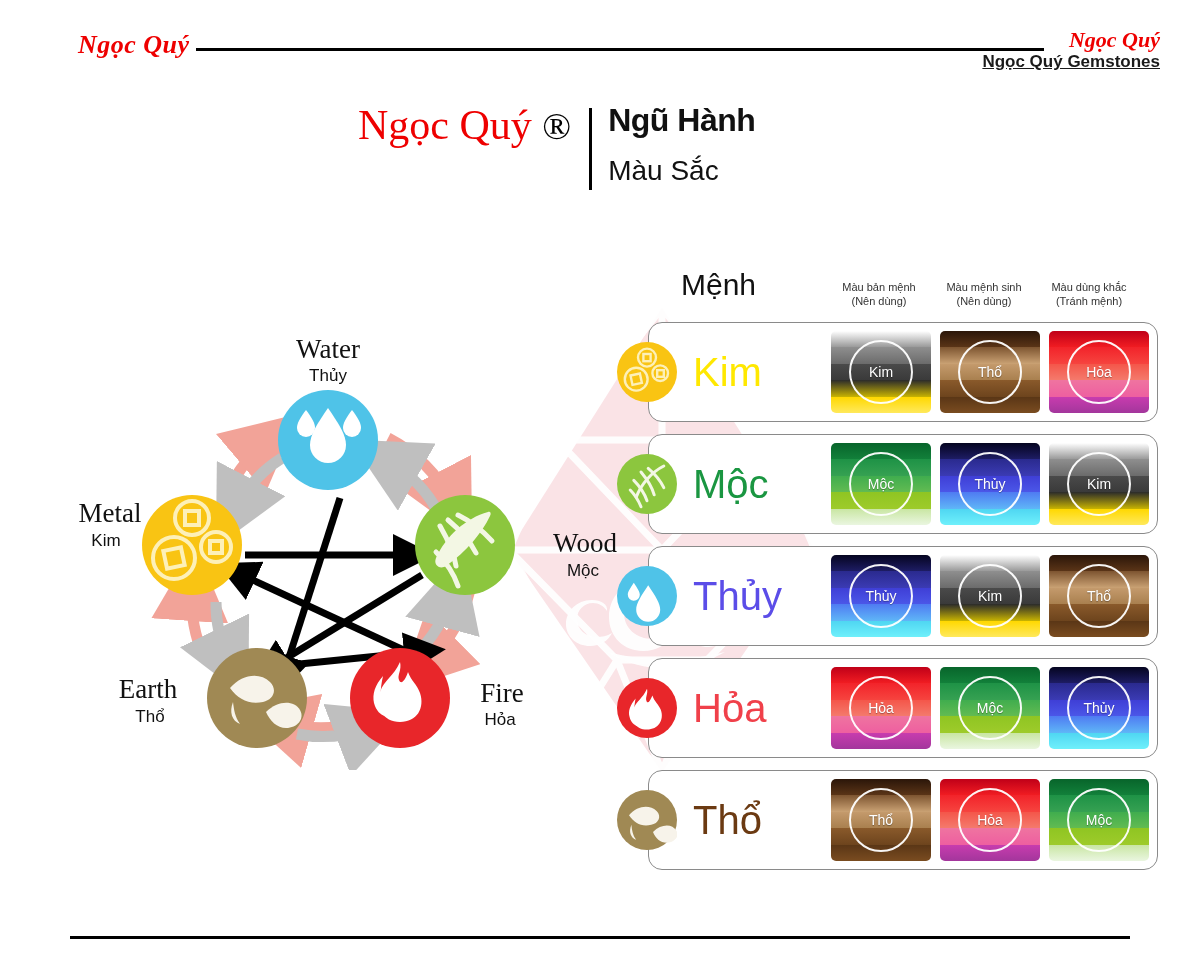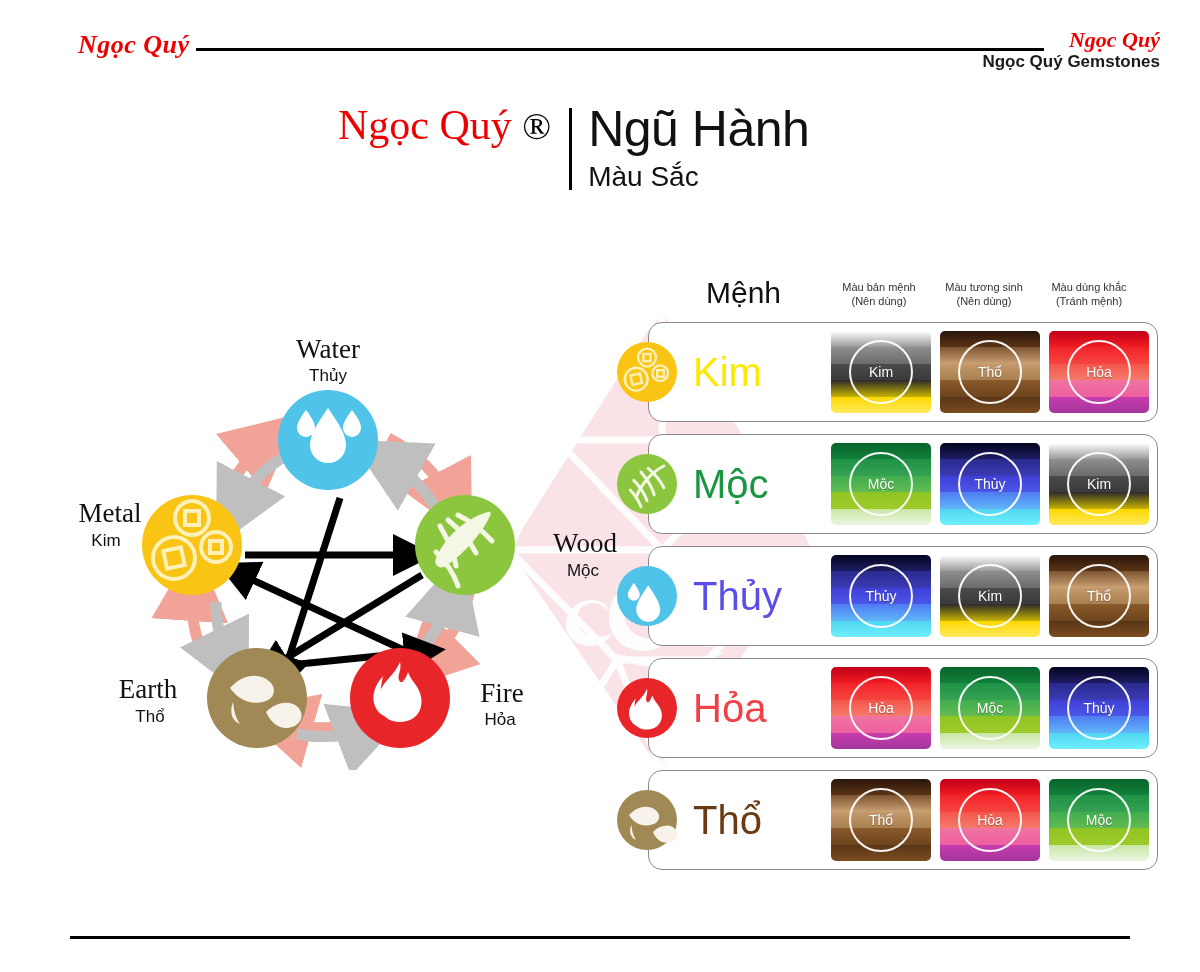--- a/index.html
+++ b/index.html
@@ -20,49 +20,49 @@
     position:absolute;left:196px;top:48px;width:848px;height:3px;background:#000;
   }
   .hdr-right{
     position:absolute;right:40px;top:28px;text-align:right;
   }
   .hdr-right .r1{
     font-family:"Liberation Serif", serif;font-style:italic;font-weight:700;
     font-size:22px;color:#ee0000;line-height:1.05;
   }
   .hdr-right .r2{
-    font-size:17px;color:#1a1a1a;line-height:1.25;font-weight:600;
+    font-size:17px;color:#1a1a1a;line-height:1.25;font-weight:600;text-decoration:underline;
   }
 
   
   .title-wrap{position:absolute;left:338px;top:104px;display:flex;align-items:flex-start;}
   .brand{padding-right:18px;text-align:left;}
   .brand .b1{
     font-family:"Liberation Serif", serif;
-    font-size:42px;color:#ee0000;line-height:1.0;white-space:nowrap;
+    font-size:42px;color:#ee0000;line-height:1.0;white-space:nowrap;margin-left:20px;
   }
   .brand .b1 .reg{color:#000;font-size:38px;}
   .brand .b2{
     font-family:"Liberation Serif", serif;
     font-size:22px;color:#222;margin-top:2px;
   }
   .title-div{width:3px;background:#000;align-self:stretch;margin:4px 0 2px 0;height:82px;}
   .titles{padding-left:16px;}
-  .titles .t1{font-size:50px;color:#111;line-height:1.02;letter-spacing:-.5px;}
-  .titles .t2{font-size:28px;color:#111;line-height:1.25;margin-top:4px;}
+  .titles .t1{font-size:32px;color:#111;line-height:1.02;letter-spacing:-.5px;font-weight:bold;}
+  .titles .t2{font-size:28px;color:#111;line-height:1.25;margin-top:16px;}
 
   
   .watermark{position:absolute;left:497px;top:300px;width:330px;height:480px;opacity:1;pointer-events:none;}
 
   
   .cycle{position:absolute;left:70px;top:330px;width:560px;height:440px;}
 
   
   .mesh-title{
-    position:absolute;left:706px;top:268px;font-size:30px;color:#111;margin-top:8px;
+    position:absolute;left:681px;top:268px;font-size:30px;color:#111;
   }
   .col-heads{position:absolute;left:828px;top:281px;width:320px;display:flex;}
   .col-head{width:102px;margin-right:3px;text-align:center;font-size:11px;color:#333;line-height:1.25;}
   .col-head:last-child{margin-right:0;}
 
   .rows{position:absolute;left:648px;top:322px;width:510px;}
   .row{
     position:relative;height:98px;margin-bottom:12px;
     border:1.5px solid #8a8a8a;border-radius:14px;background:#fff;
   }
@@ -240,21 +240,21 @@
     </g>
   </svg>
 
   <div class="mesh-title">Mệnh</div>
   <div class="col-heads">
       <div class="col-head">
         <div>Màu bản mệnh</div>
         <div>(Nên dùng)</div>
       </div>
       <div class="col-head">
-        <div>Màu tương sinh</div>
+        <div>Màu mệnh sinh</div>
         <div>(Nên dùng)</div>
       </div>
       <div class="col-head">
         <div>Màu dùng khắc</div>
         <div>(Tránh mệnh)</div>
       </div>
     </div>
   <div class="rows">
       <div class="row">
         <div class="row-icon"><svg viewBox="0 0 100 100" width="60" height="60">

